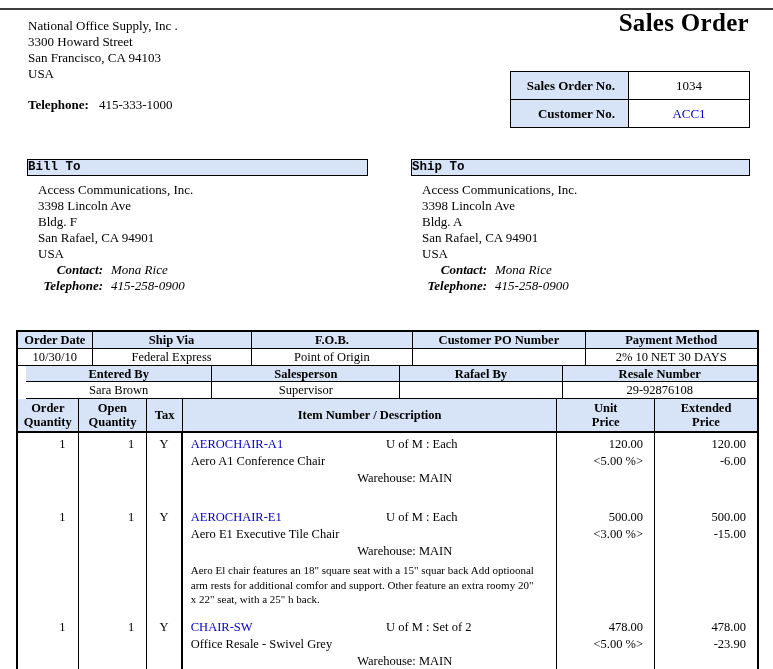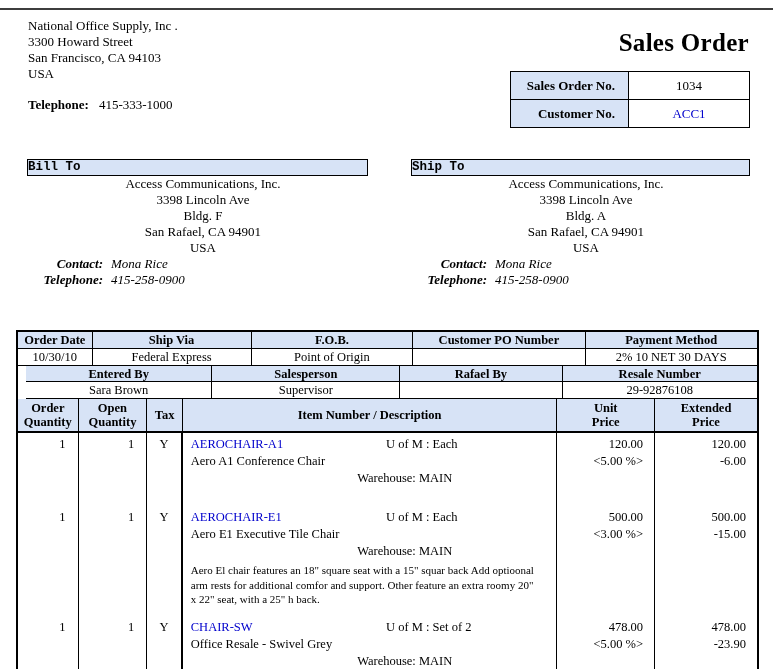--- a/index.html
+++ b/index.html
@@ -6,21 +6,21 @@
     --fill:#d7e3f6;
     --link:#0000cc;
     --line:#000;
   }
   html,body{margin:0;padding:0;background:#fff;}
   .page{
     position:relative;width:773px;height:669px;background:#fff;overflow:hidden;
     font-family:"Liberation Serif","DejaVu Serif",serif;color:#000;
   }
   .top-rule{position:absolute;top:8px;left:0;width:773px;height:0;border-top:2px solid #3e3e3e;}
-  .title{position:absolute;top:9px;right:24px;font-size:25px;font-weight:bold;letter-spacing:.3px;margin-top:20px;}
+  .title{position:absolute;top:9px;right:24px;font-size:25px;font-weight:bold;letter-spacing:.3px;}
   .bold{font-weight:bold;}
   .link{color:var(--link);}
 
   
   .company{position:absolute;left:28px;top:18px;font-size:13px;line-height:16px;}
   .company .tel{margin-top:15px;}
   .company .tel .telv{padding-left:10px;}
 
   
   .info-box{position:absolute;left:510px;top:71px;width:238px;border:1px solid var(--line);}
@@ -28,21 +28,21 @@
   .info-row + .info-row{border-top:1px solid var(--line);}
   .info-label{background:var(--fill);border-right:1px solid var(--line);font-weight:bold;text-align:right;padding-right:13px;}
   .info-value{text-align:center;}
 
   
   .addr{position:absolute;top:159px;font-size:13px;line-height:16px;}
   .addr.bill{left:27px;width:341px;}
   .addr.ship{left:411px;width:339px;}
   .addr-bar{height:15px;line-height:15px;border:1px solid var(--line);background:var(--fill);
             text-align:left;font-weight:bold;font-size:12.5px;font-family:Liberation Mono, monospace;}
-  .addr-lines{padding-left:11px;margin-top:0;text-align:center;}
+  .addr-lines{padding-left:11px;margin-top:6px;}
   .kv{display:flex;font-style:italic;}
   .kv .k{width:76px;text-align:right;font-weight:bold;flex:none;}
   .kv .v{padding-left:8px;}
 
   
   .main{position:absolute;left:16px;top:330px;width:743px;border:2px solid var(--line);font-size:12.5px;box-sizing:border-box;}
   .row{display:grid;}
   .meta1{grid-template-columns:10.1% 21.5% 21.9% 23.3% 23.2%;}
   .meta2{grid-template-columns:25.5% 25.7% 22.2% 26.6%;margin-left:8px;}
   .igrid{grid-template-columns:8.2% 9.3% 4.8% 50.7% 13.2% 13.8%;}

